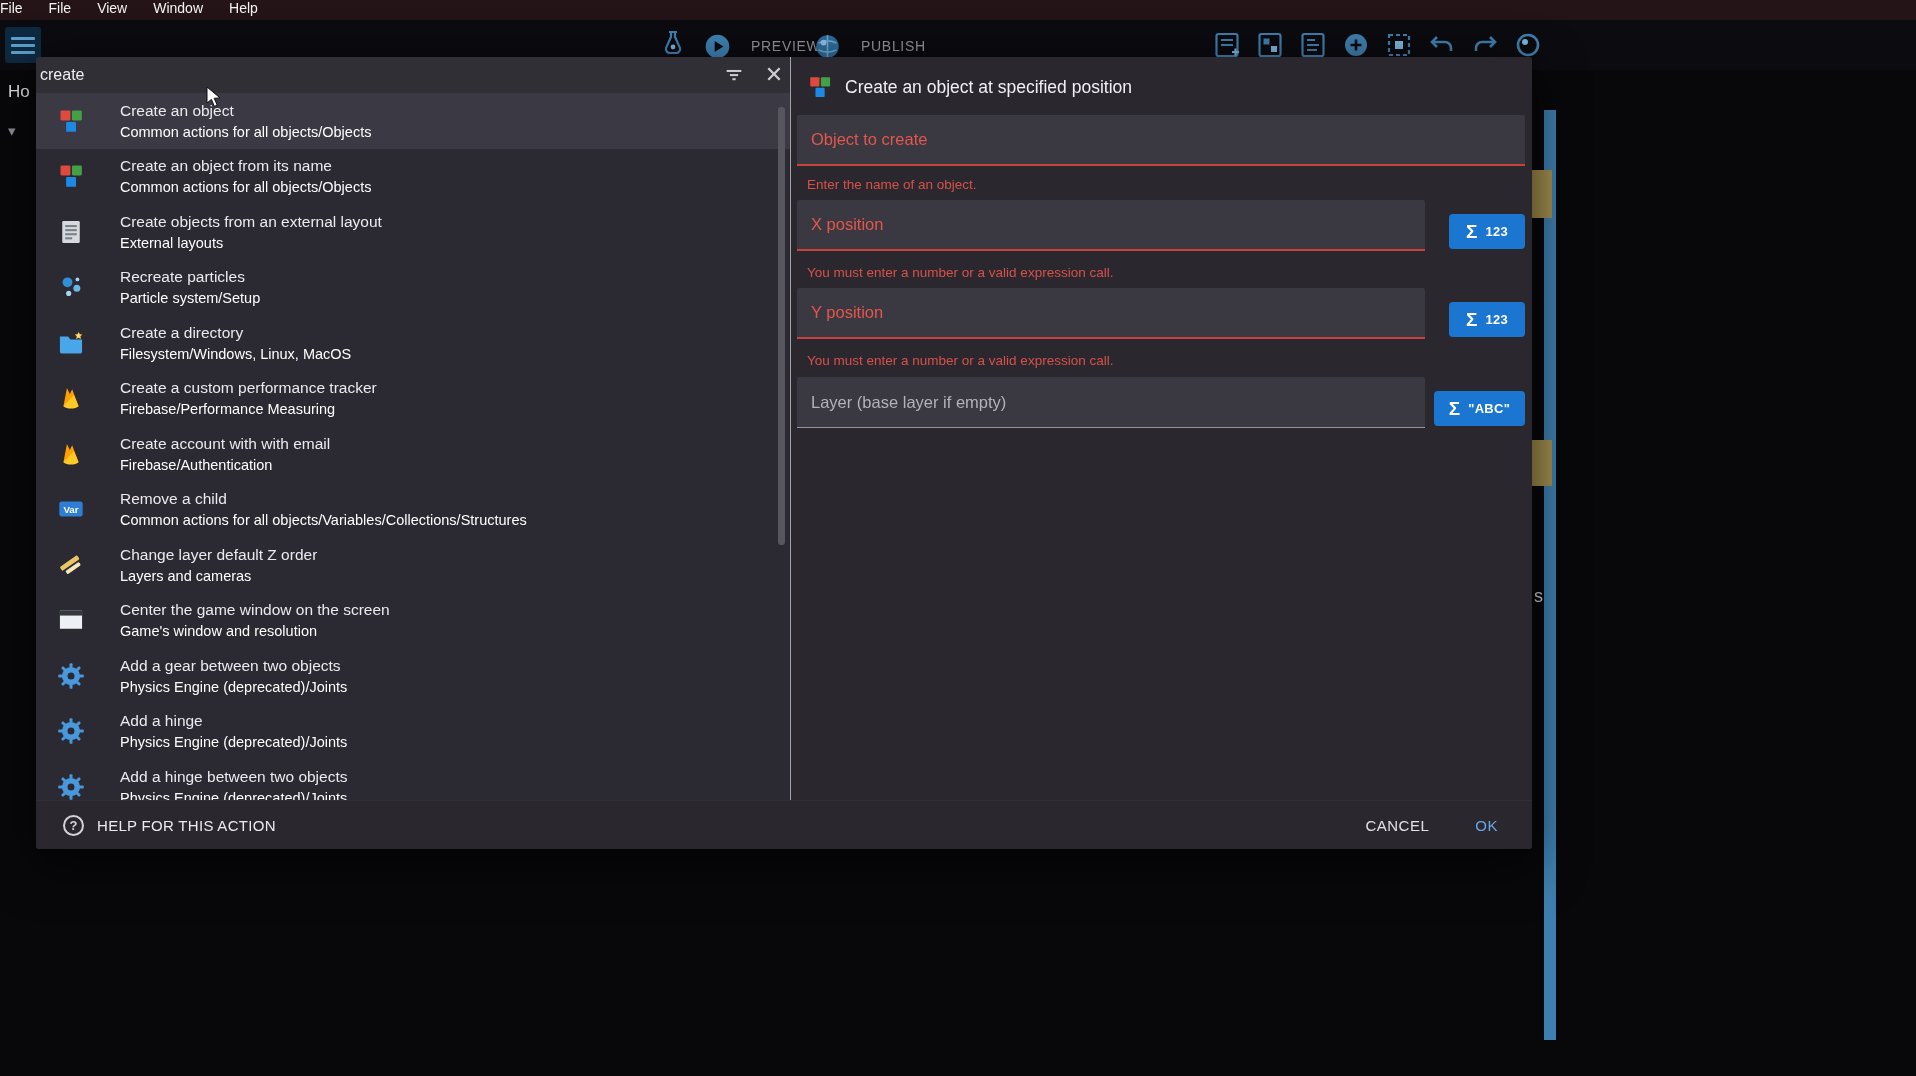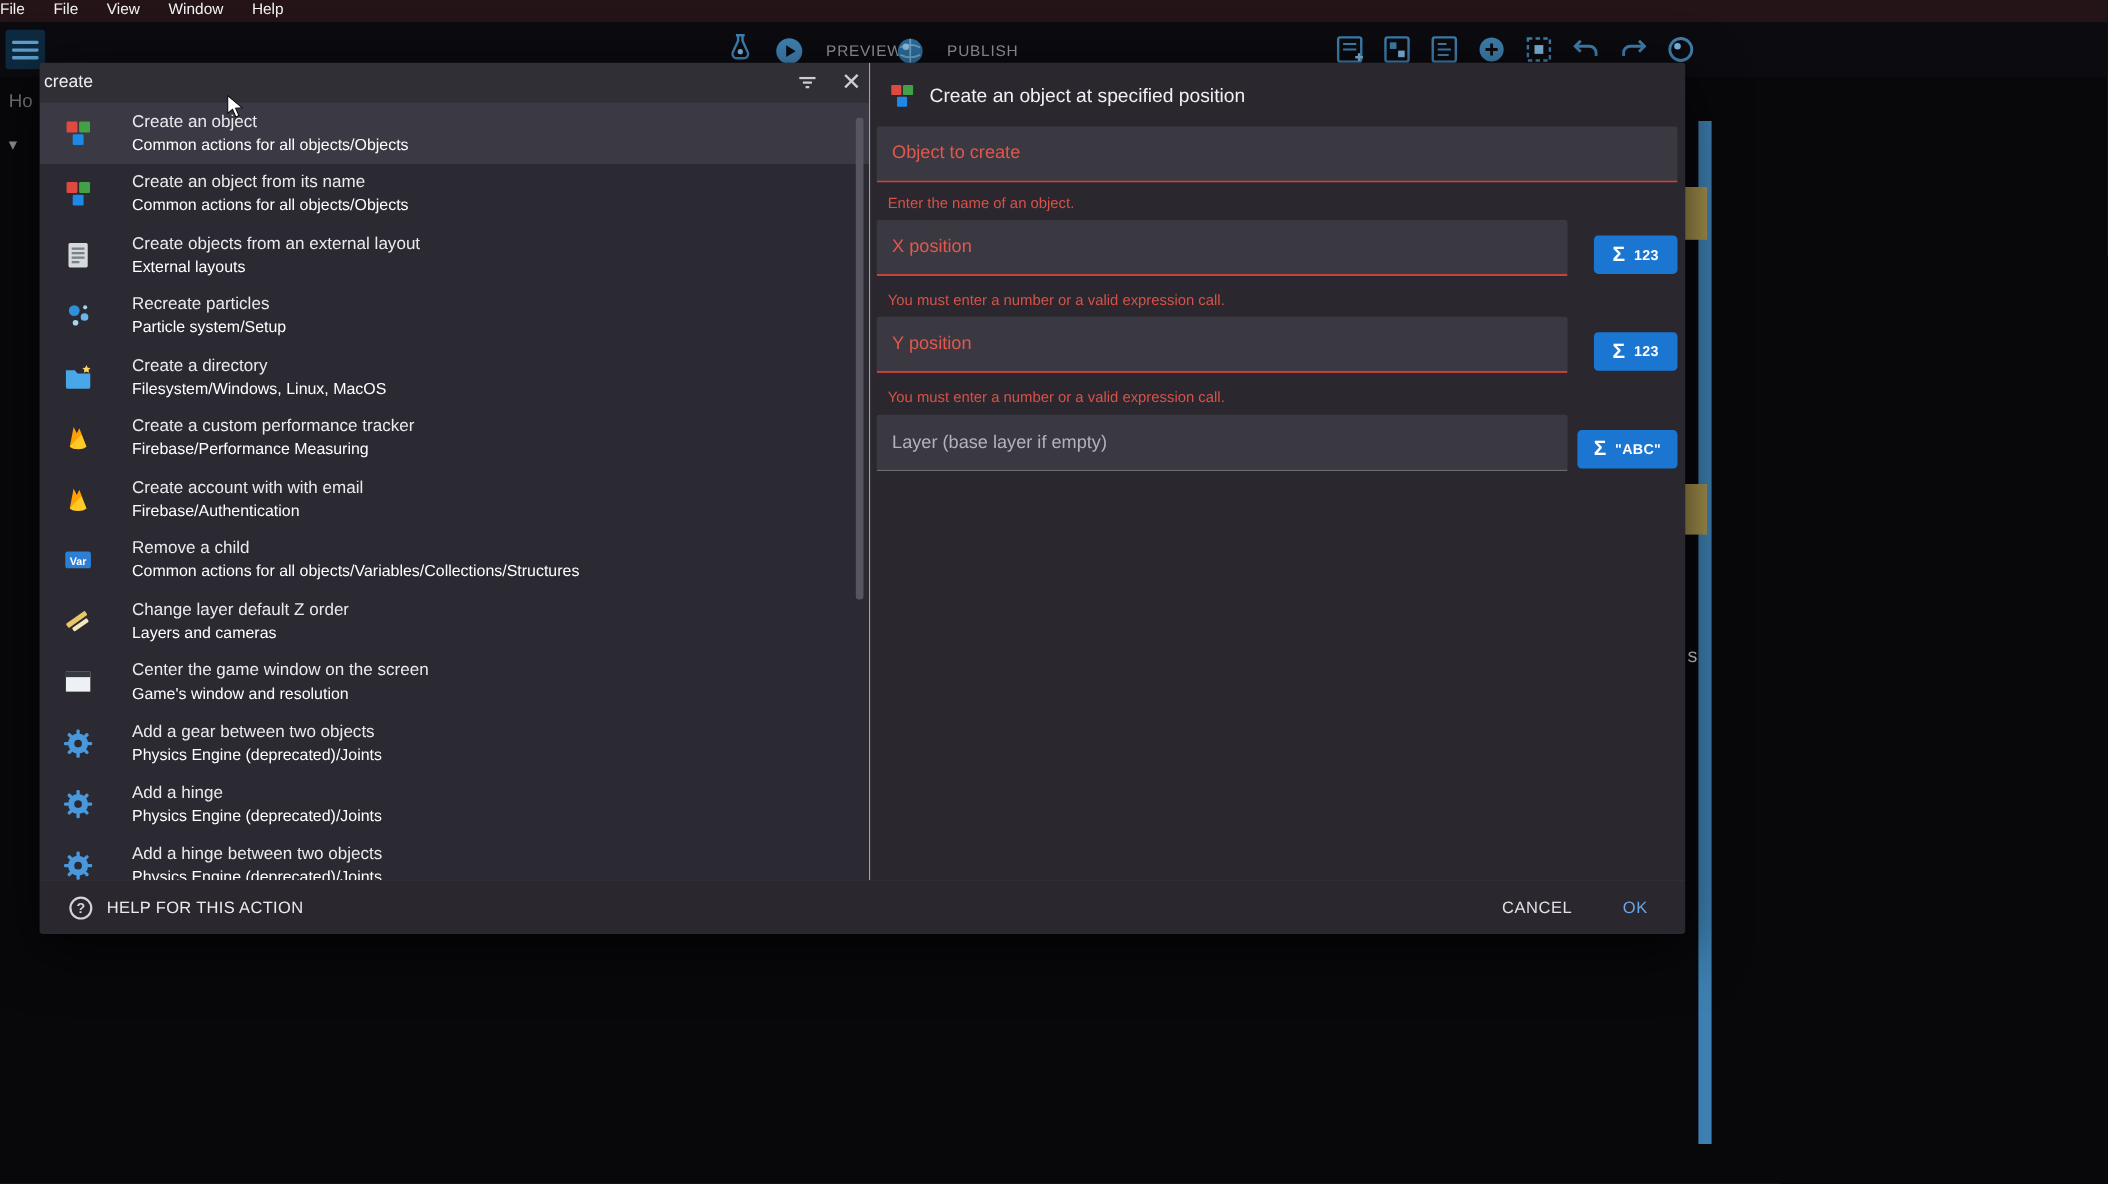--- a/index.html
+++ b/index.html
@@ -17,21 +17,21 @@
   #debugger-icon{position:absolute;left:658px;top:28px;width:30px;height:30px;z-index:2}
   .tool-text-btn{position:absolute;top:32px;height:28px;display:flex;align-items:center;gap:20px;color:#96949b;font-size:14px;letter-spacing:.7px;z-index:2;cursor:pointer}
   #preview-btn{left:704px}
   #publish-btn{left:814px}
   .tool-text-btn svg{width:27px;height:27px}
   #toolbar-right{position:absolute;left:1212px;top:30px;display:flex;gap:13px;z-index:2}
   .tb-icon{width:30px;height:30px;display:block;cursor:pointer}
   .tb-icon svg{width:30px;height:30px}
 
   
-  #home-tab{position:absolute;left:8px;top:82px;font-size:17px;color:#737373;z-index:1}
+  #home-tab{position:absolute;left:8px;top:82px;font-size:17px;color:#e5e5e5;z-index:1}
   #layout-chevron{position:absolute;left:8px;top:122px;font-size:15px;color:#93919a;z-index:1}
   #right-scrollbar{position:absolute;left:1544px;top:110px;width:12px;height:930px;background:#3d7fb0;z-index:3}
   .yellow-frag{position:absolute;left:1528px;width:24px;background:#a5904e;z-index:4}
   #yellow-frag-1{top:170px;height:48px}
   #yellow-frag-2{top:440px;height:46px}
   #frag-s{position:absolute;left:1534px;top:586px;font-size:18px;color:#d6d5d9;z-index:2}
   #frag-d{position:absolute;left:1496px;top:704px;font-size:17px;color:#b5b3ba;z-index:2}
 
   
   #dialog{position:absolute;left:36px;top:57px;width:1496px;height:792px;background:#2a282e;border-radius:3px;box-shadow:0 14px 52px rgba(0,0,0,.7);z-index:10;overflow:hidden}

